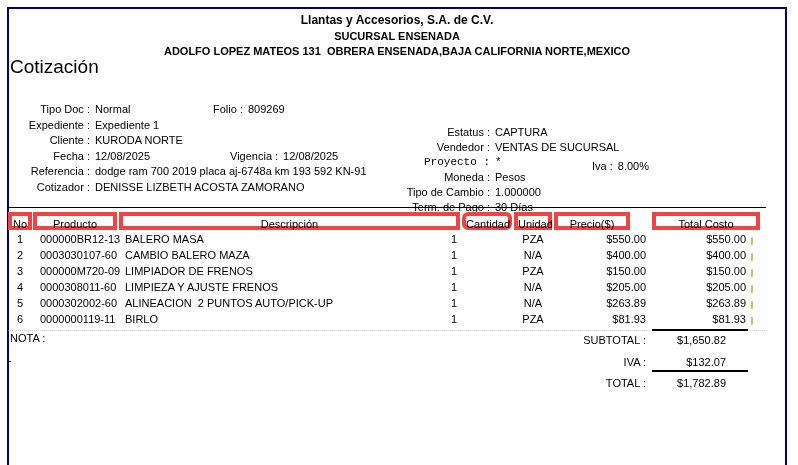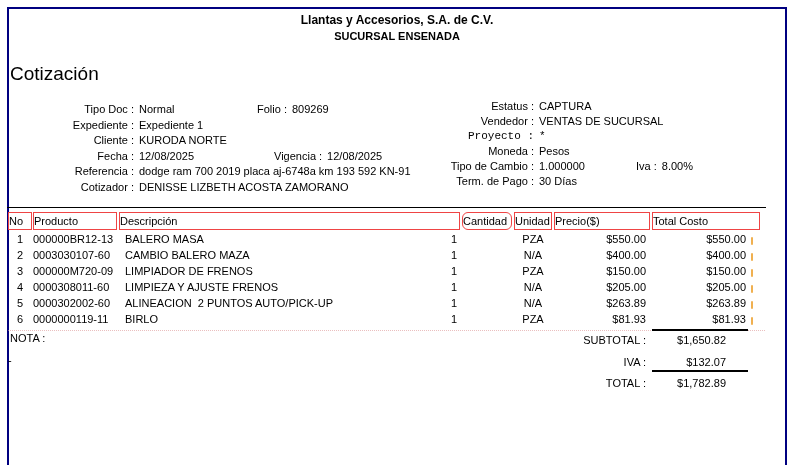--- a/index.html
+++ b/index.html
@@ -10,42 +10,42 @@
   }
   .frame {
     position:absolute; left:7px; top:7px; width:780px; height:458px;
     box-sizing:border-box;
     border-left:2px solid #000080; border-top:2px solid #000080; border-right:2px solid #000080;
   }
   .hdr { position:absolute; left:9px; width:776px; text-align:center; font-weight:bold; white-space:pre; }
   .hdr1 { top:13px; font-size:12px; }
   .hdr2 { top:30px; font-size:11px; }
   .hdr3 { top:45px; font-size:11px; }
-  .doc-title { position:absolute; left:10px; top:63px; font-size:19px; }
-  .row { position:absolute; white-space:nowrap;padding-left:44px; }
+  .doc-title { position:absolute; left:10px; top:56px; font-size:19px; }
+  .row { position:absolute; white-space:nowrap; }
   .lbl-l { display:inline-block; width:80px; text-align:right; }
-  .lbl-r { display:inline-block; width:90px; text-align:right; }
+  .lbl-r { display:inline-block; width:90px; text-align:right;margin-top:26px; }
   .val { margin-left:5px; }
   .inline-lbl { margin-right:5px; }
   .table-topline { position:absolute; left:7px; top:207px; width:759px; border-top:1px solid #000; }
   .hbox {
     position:absolute; top:212px; height:18px; line-height:16px; box-sizing:border-box;
-    border:1px solid #ef4444; background:#fff; text-align:left;
+    border:4px solid #ef4444; background:#fff; text-align:center;
   }
   .hb-no    { left:8px;   width:24px; }
   .hb-prod  { left:33px;  width:84px; }
   .hb-desc  { left:119px; width:341px; }
   .hb-cant  { left:462px; width:50px;border-radius:6px; }
   .hb-uni   { left:514px; width:38px; }
-  .hb-prec  { left:554px; width:96px; }
+  .hb-prec  { left:554px; width:76px; }
   .hb-tot   { left:652px; width:108px; }
   .trow { position:absolute; left:0; width:798px; height:16px; }
   .trow span { position:absolute; top:0; }
   .c-no   { left:8px;   width:24px; text-align:center; }
-  .c-prod { left:33px; }
+  .c-prod { left:40px; }
   .c-desc { left:125px; white-space:pre; }
   .c-cant { left:427px; width:30px; text-align:right; }
   .c-uni  { left:514px; width:38px; text-align:center; }
   .c-prec { left:554px; width:92px; text-align:right; }
   .c-tot  { left:652px; width:94px; text-align:right; }
   .c-tick { left:751px; top:4px !important; width:2px; height:8px; background:#f0b050; border-radius:1px; }
   .rule-heavy { position:absolute; height:2px; background:#000; left:652px; width:96px; }
   .dotted-sep { position:absolute; left:8px; top:330px; width:757px; border-top:1px dotted #d98c8c; opacity:.55; }
   .tot-row { position:absolute; left:0; width:798px; white-space:nowrap; }
   .tot-lbl { position:absolute; left:540px; width:106px; text-align:right; }
@@ -54,20 +54,21 @@
   .nota-val { position:absolute; left:8px; top:354px; }
 </style>
 </head>
 <body>
 
 <div class="page">
   <div class="frame"></div>
 
   <div class="hdr hdr1">Llantas y Accesorios, S.A. de C.V.</div>
   <div class="hdr hdr2">SUCURSAL ENSENADA</div>
+  <div class="hdr hdr3">ADOLFO LOPEZ MATEOS 131  OBRERA ENSENADA,BAJA CALIFORNIA NORTE,MEXICO</div>
 
   <div class="doc-title">Cotización</div>
 
   <div class="row" style="left:10px; top:103px;">
     <span class="lbl-l">Tipo Doc :</span><span class="val">Normal</span>
   </div>
   <div class="row" style="left:213px; top:103px;">
     <span class="inline-lbl">Folio :</span><span>809269</span>
   </div>
   <div class="row" style="left:10px; top:119px;">

